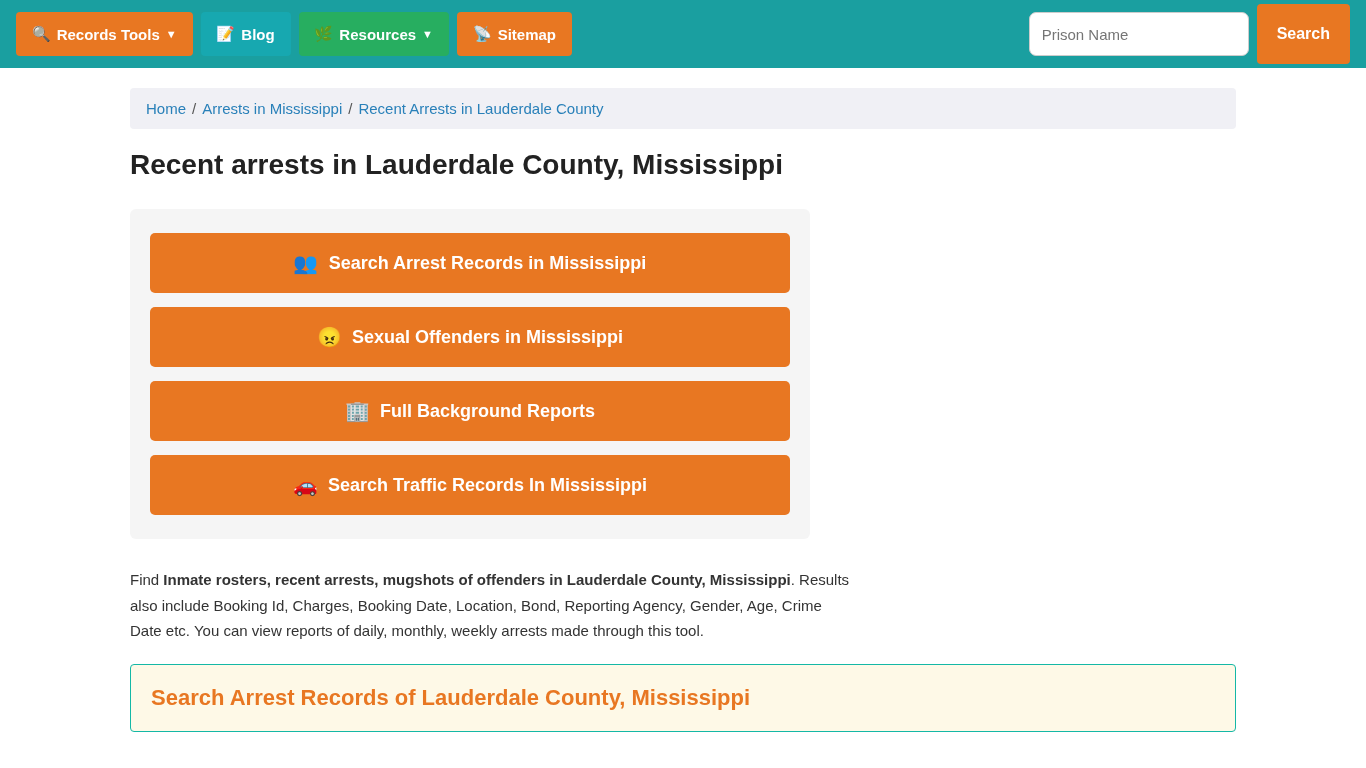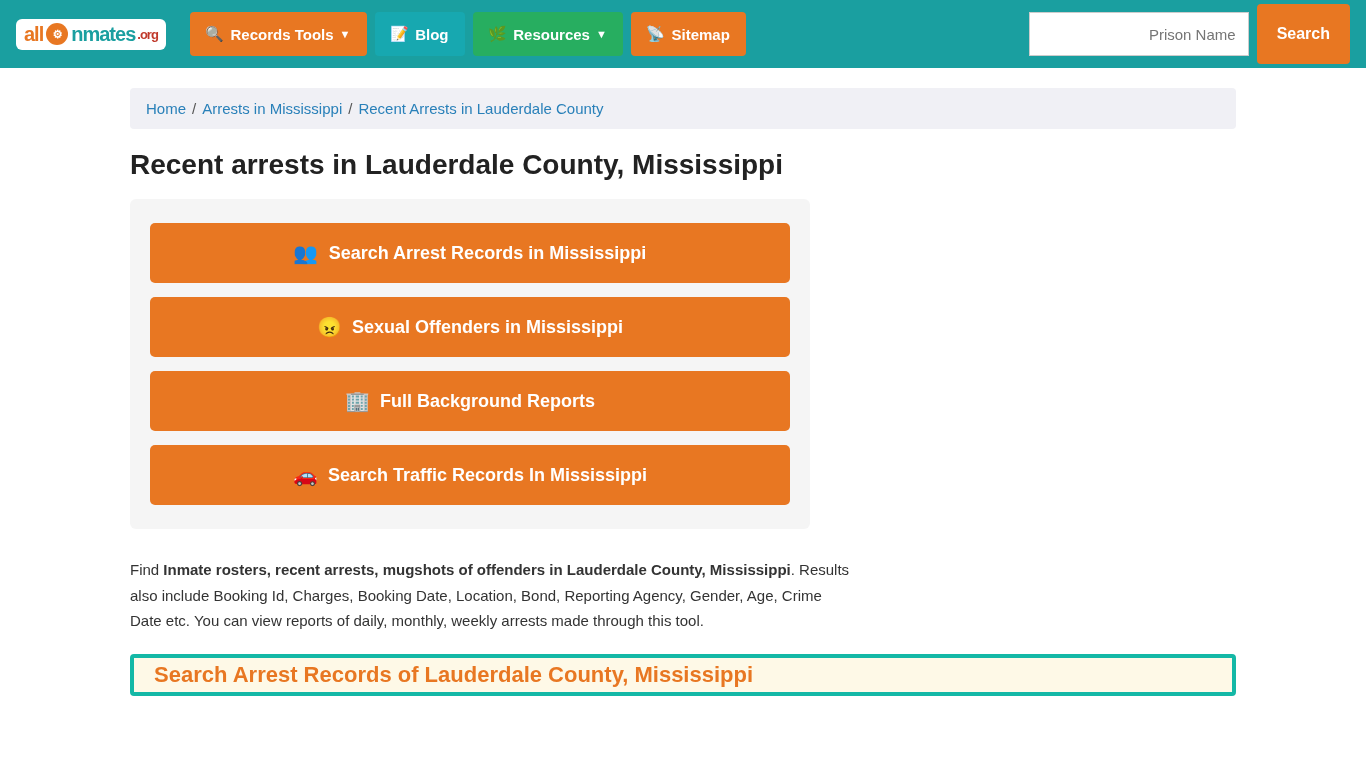--- a/index.html
+++ b/index.html
@@ -57,24 +57,23 @@
       display: flex;
       align-items: center;
       gap: 8px;
       margin-left: auto;
     }
     .prison-input {
       height: 44px;
       padding: 0 12px;
       font-size: 15px;
       border: 1px solid #ccc;
-      border-radius: 0;
+      border-radius: 7px;
       width: 220px;
       color: #8b5cf6;
-      text-align: right;
     }
     .search-btn {
       background: #e87722;
       color: #fff;
       border: none;
       border-radius: 4px;
       padding: 0 20px;
       height: 60px;
       font-size: 16px;
       font-weight: 700;
@@ -99,21 +98,21 @@
     
     .main-content {
       margin: 0 130px;
       padding: 20px 0;
     }
 
     .page-title {
       font-size: 28px;
       font-weight: 700;
       color: #222;
-      margin-bottom: 18px;
+      margin-bottom: 28px;
     }
 
     
     .action-box {
       background: #f5f5f5;
       border-radius: 6px;
       padding: 24px 20px;
       margin-bottom: 28px;
       display: flex;
       flex-direction: column;
@@ -144,43 +143,35 @@
       color: #333;
       line-height: 1.7;
       margin-bottom: 20px;
       max-width: 720px;
     }
     .description .highlight { font-weight: 700; }
 
     
     .section-title-box {
       background: #fef9e7;
-      border: 4px solid #14b8a6;
-      border-radius: 4px;
-      padding: 4px 20px;
+      border: 1px solid #14b8a6;
+      border-radius: 4px;
+      padding: 20px 20px;
       margin-top: 10px;
     }
     .section-title-box h2 {
       font-size: 22px;
       color: #e87722;
       font-weight: 700;
     }
   </style>
 </head>
 <body>
 
 <header>
-  <div class="logo-wrap">
-    <div class="logo-box">
-      <span style="color:#e87722;font-weight:900;">all</span>
-      <span style="background:#e87722;color:#fff;border-radius:50%;width:22px;height:22px;display:inline-flex;align-items:center;justify-content:center;font-size:11px;margin:0 1px;">⚙</span>
-      <span style="color:#1a9fa0;font-weight:900;">nmates</span>
-      <span style="color:#c0392b;font-weight:900;font-size:13px;">.org</span>
-    </div>
-  </div>
 
   <nav>
     <button class="nav-btn">
       <span class="icon">🔍</span>
       <span>Records Tools</span>
       <span style="font-size:11px;">▼</span>
     </button>
     <button class="nav-btn teal">
       <span class="icon">📝</span>
       <span>Blog</span>

